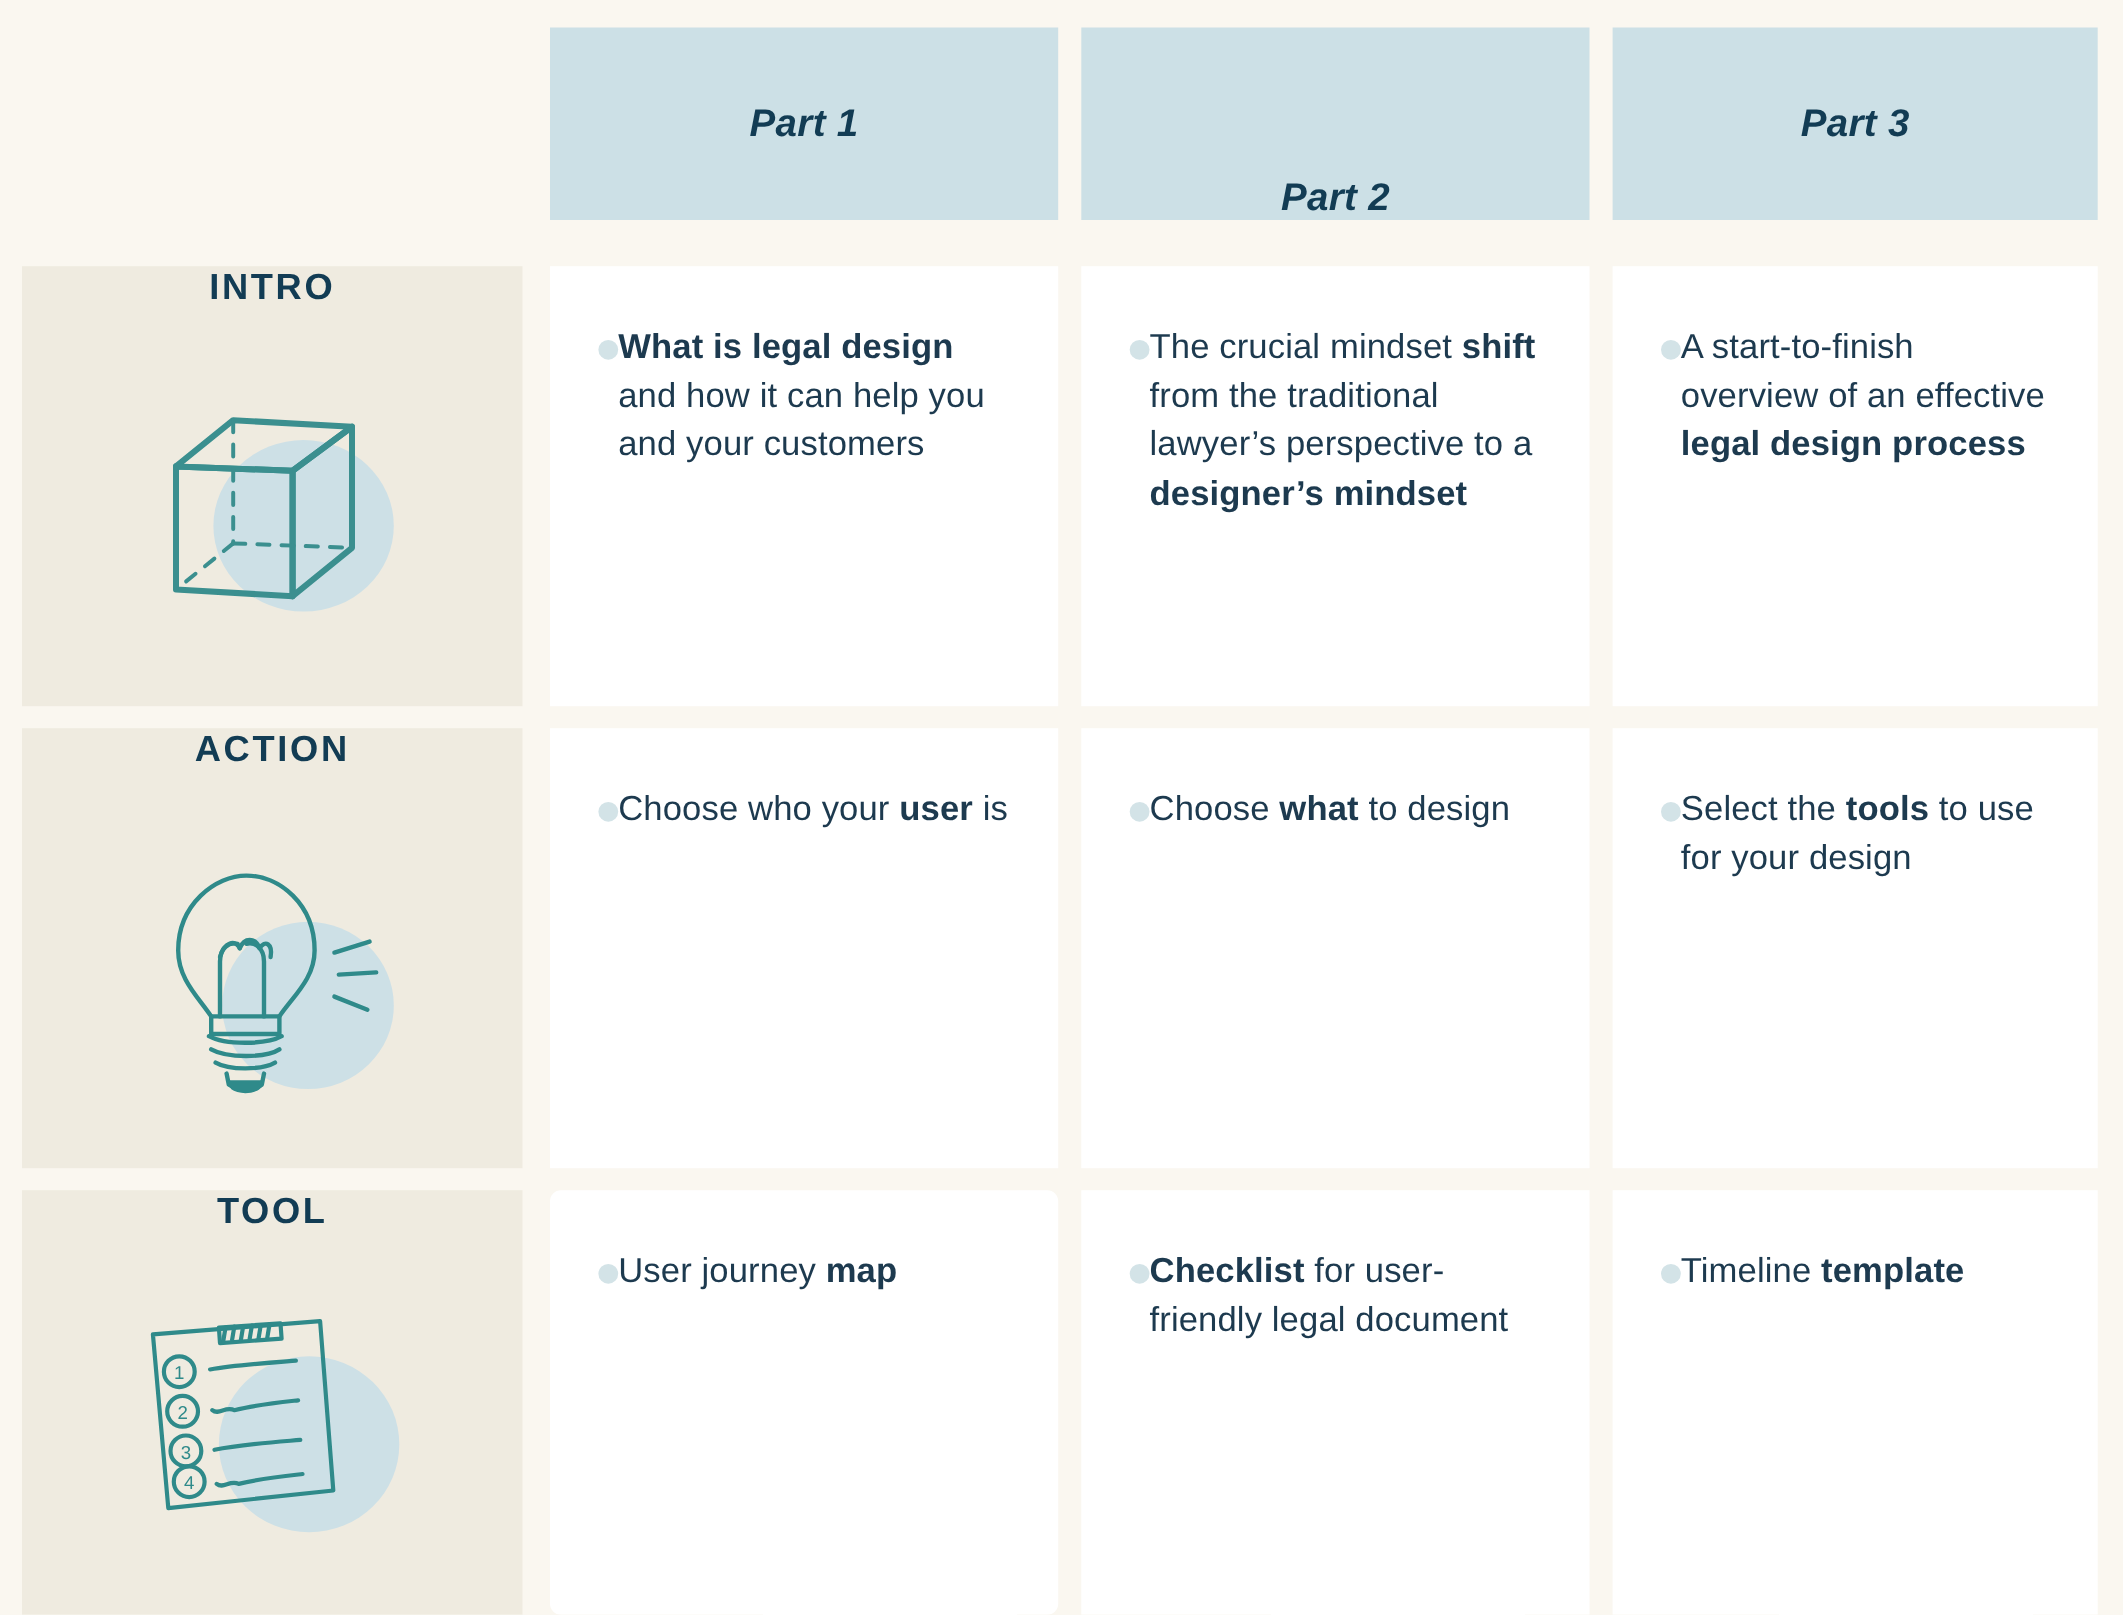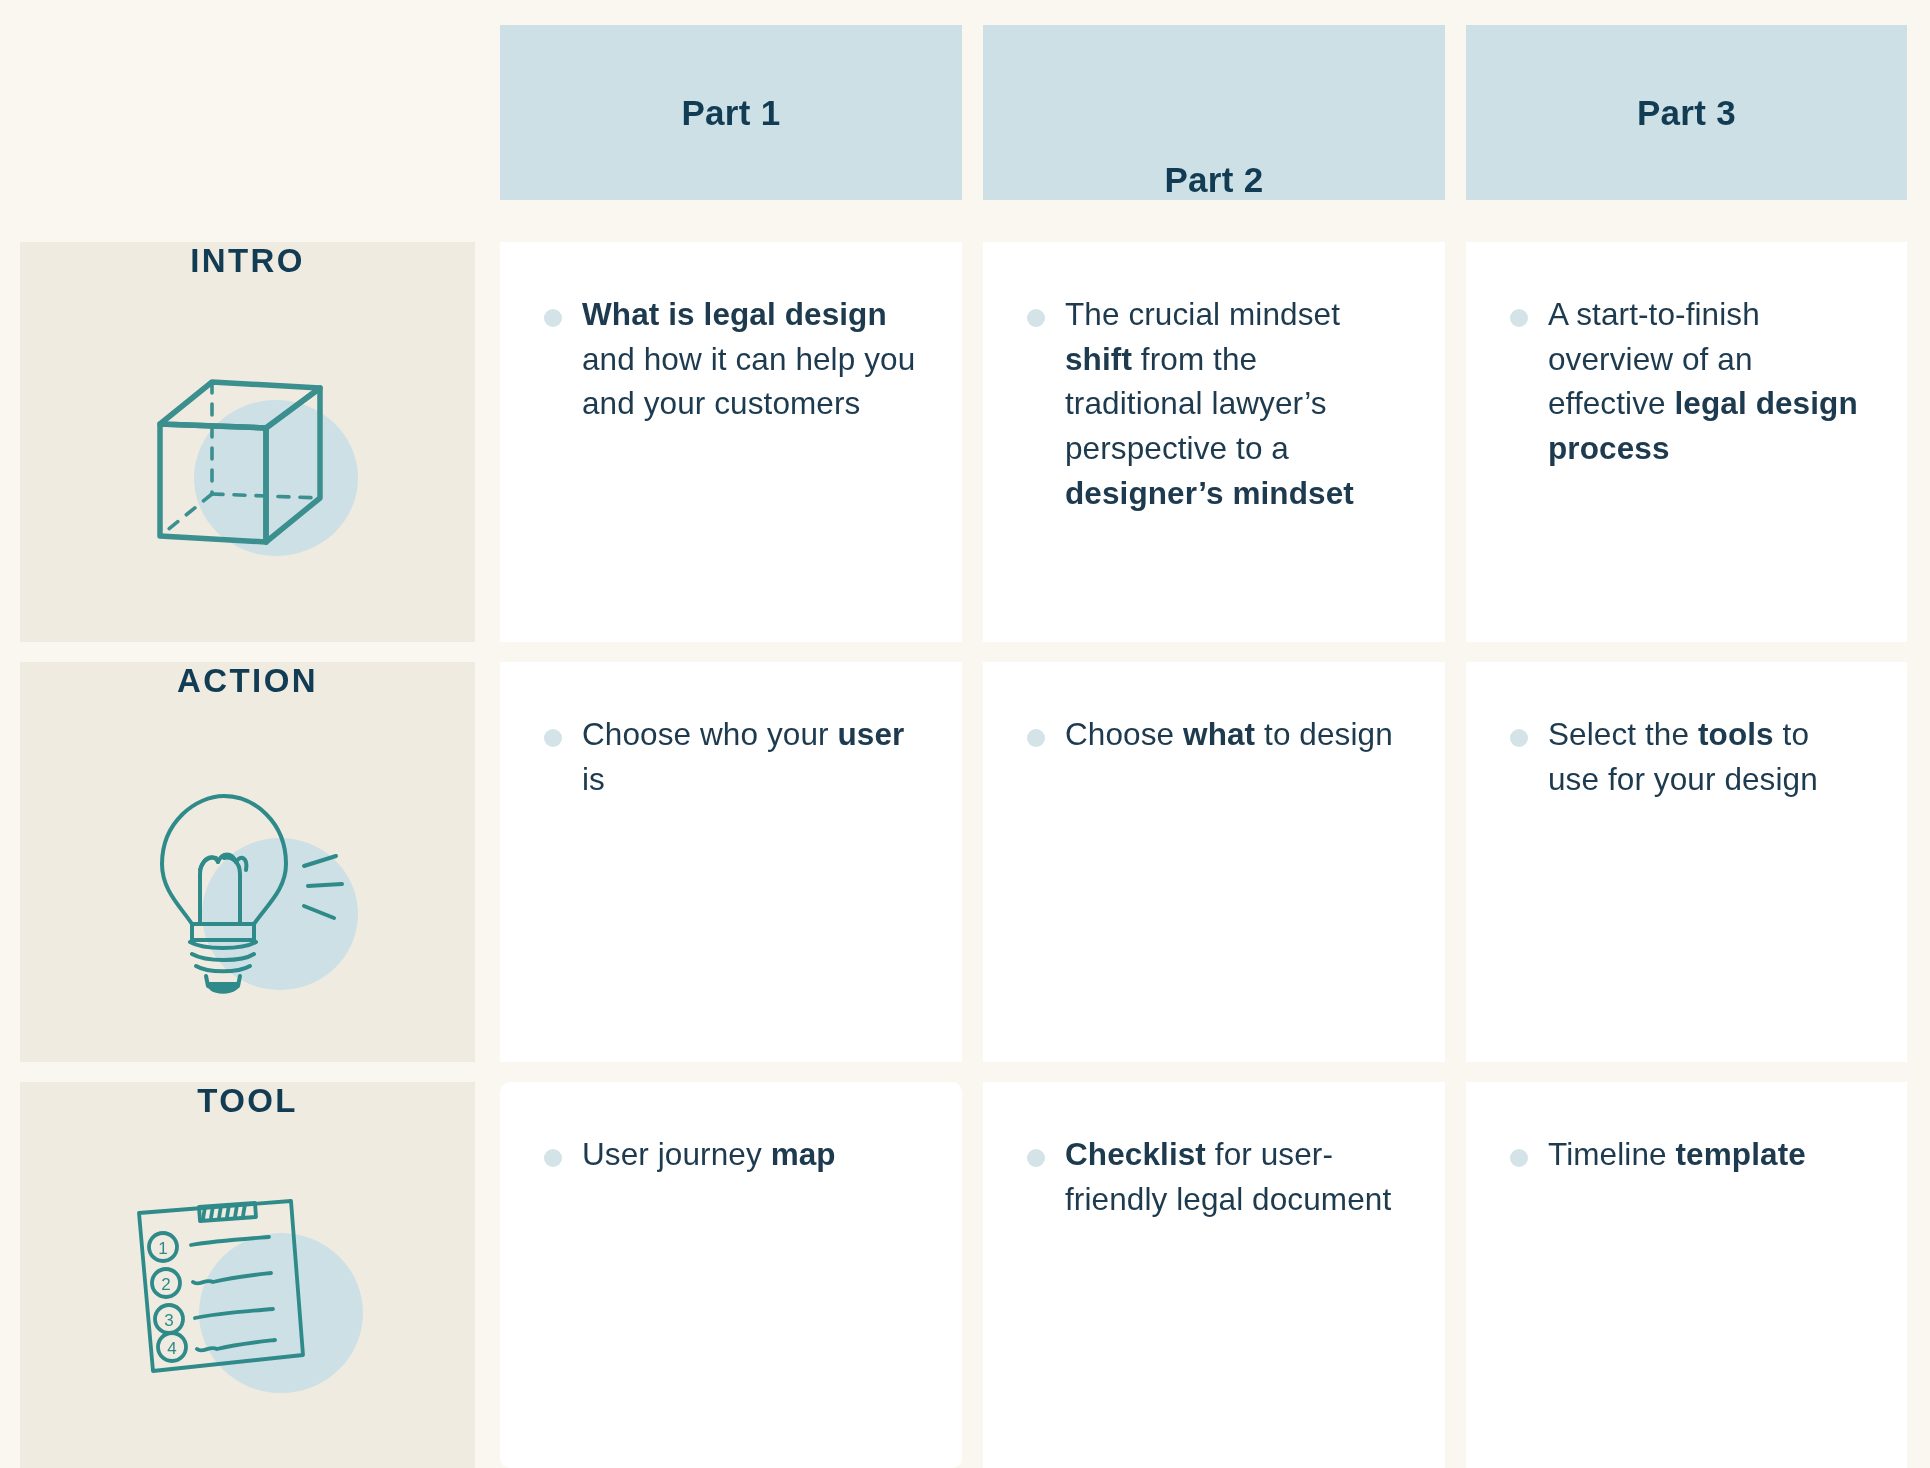--- a/index.html
+++ b/index.html
@@ -31,20 +31,21 @@
     background: #cce0e6;
     display: flex;
     align-items: center;
     justify-content: center;
   }
   .header-cell .header-label {
     font-size: 35px;
     font-weight: bold;
     color: #123c54;
     letter-spacing: 0.3px;
+    font-style: italic;
   }
 
   
   .label-cell {
     background: #efebe0;
     display: flex;
     flex-direction: column;
     align-items: center;
     position: relative;
   }
@@ -67,21 +68,20 @@
   }
 
   
   .content-cell {
     background: #ffffff;
     padding: 50px 44px 30px 44px;
   }
   .bullet-row {
     display: flex;
     align-items: flex-start;
-    gap: 20px;
   }
   .bullet-dot {
     width: 18px;
     height: 18px;
     border-radius: 50%;
     background: #d3e3e7;
     flex: 0 0 18px;
     margin-top: 17px;
   }
   .bullet-text {

